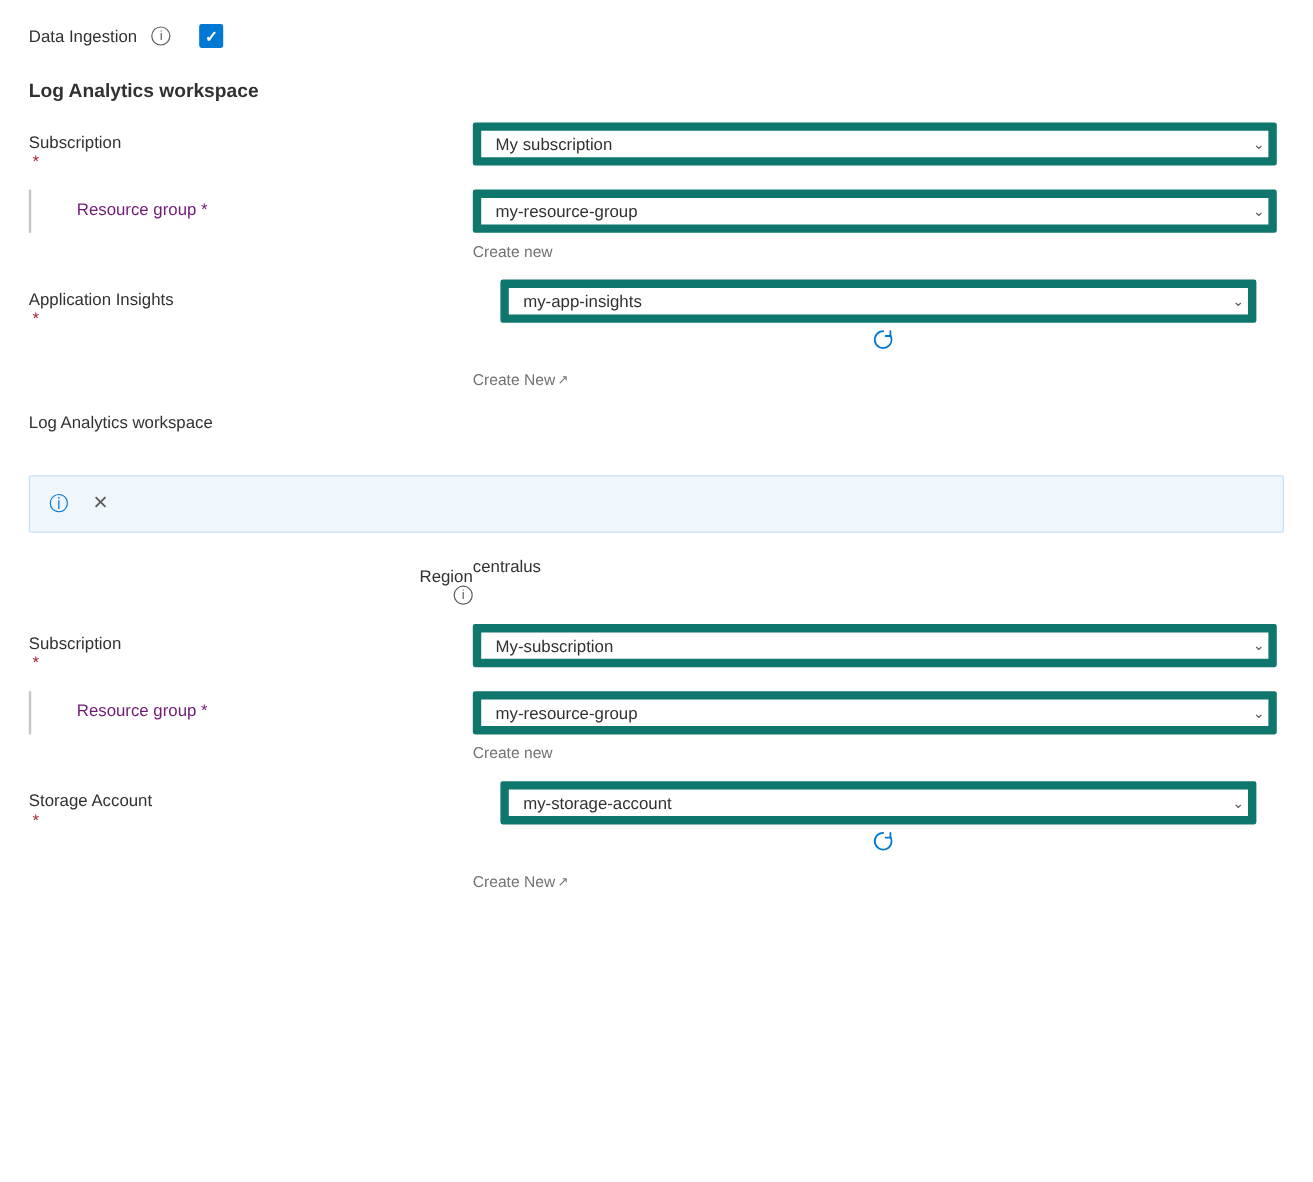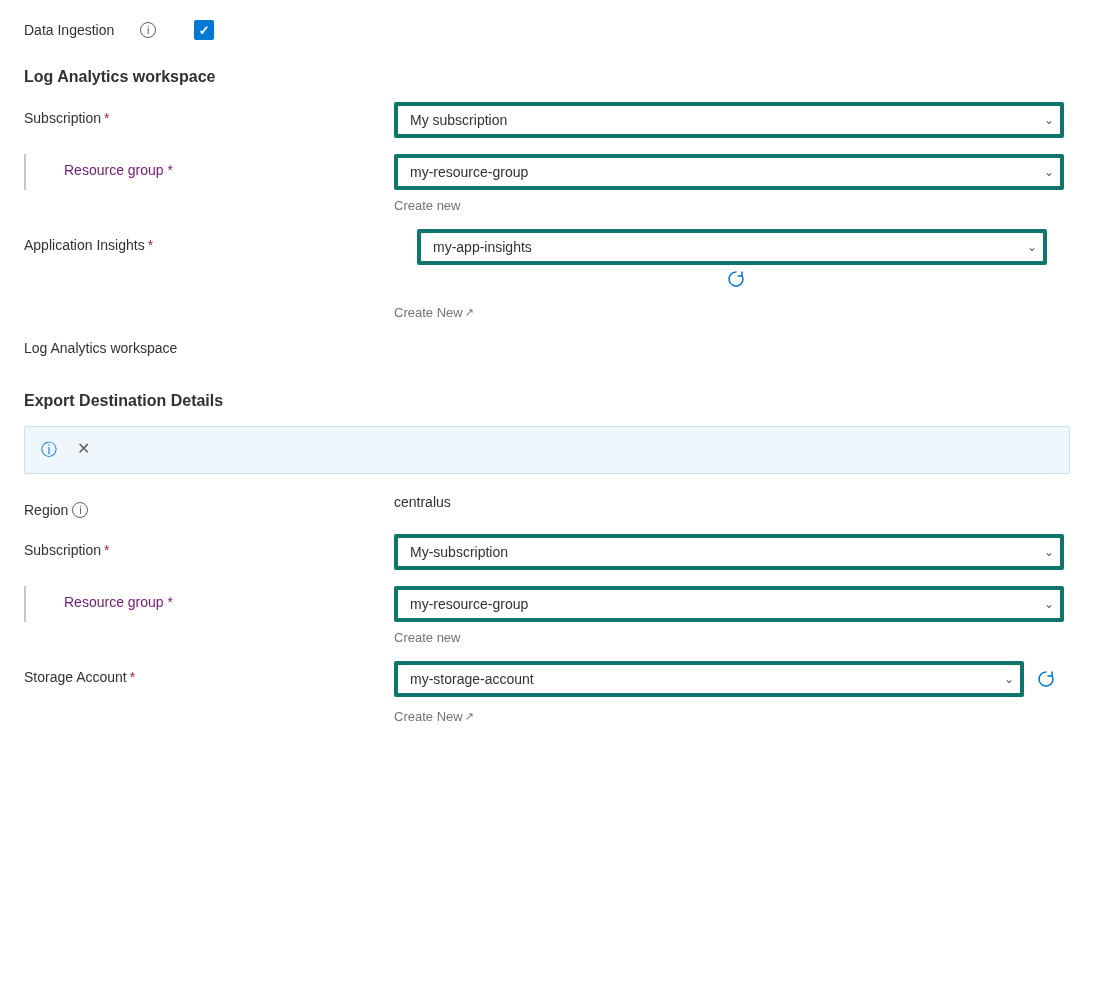--- a/index.html
+++ b/index.html
@@ -22,39 +22,40 @@
       margin-bottom: 16px;
     }
     .label-col {
       width: 370px;
       min-width: 370px;
       padding-top: 8px;
       font-size: 14px;
       color: #323130;
       display: flex;
       align-items: flex-start;
+      flex-direction: column;
     }
     .label-col .required {
       color: #a4262c;
       margin-left: 3px;
     }
     .input-col {
       flex: 1;
     }
     .select-wrapper {
       position: relative;
       display: inline-flex;
       align-items: center;
       width: 100%;
       max-width: 670px;
     }
     .select-wrapper select,
     .dropdown-box {
       width: 100%;
-      border: 4px solid #0f766e;
+      border: 7px solid #0f766e;
       border-radius: 2px;
       padding: 6px 36px 6px 12px;
       font-size: 14px;
       color: #323130;
       background: #fff;
       appearance: none;
       cursor: pointer;
       height: 36px;
     }
     .dropdown-box {
@@ -100,21 +101,20 @@
     }
     .static-value {
       padding-top: 8px;
       color: #323130;
       font-size: 14px;
     }
     .header-row {
       display: flex;
       align-items: center;
       margin-bottom: 20px;
-      gap: 14px;
     }
     .header-label {
       font-size: 14px;
       color: #323130;
       margin-right: 8px;
     }
     .info-icon {
       display: inline-flex;
       align-items: center;
       justify-content: center;
@@ -285,21 +285,20 @@
   </div>
 
   <div class="row" style="margin-top:4px;">
     <div class="label-col">
       <span>Log Analytics workspace</span>
     </div>
   </div>
 </div>
 
 <div class="section-gap" style="margin-top:36px;">
-  <div class="section-title">Export Destination Details</div>
 
   <div class="info-banner">
     <span class="info-banner-icon">ⓘ</span>
     <button class="info-banner-close" title="Close">✕</button>
   </div>
 
   <div class="row">
     <div class="label-col label-with-info">
       <span>Region</span>
       <span class="info-icon" title="More information">i</span>
@@ -341,21 +340,21 @@
         <a class="create-new-link">Create new</a>
       </div>
     </div>
   </div>
 
   <div class="row" style="margin-top:8px;">
     <div class="label-col">
       <span>Storage Account</span>
       <span class="required">*</span>
     </div>
-    <div class="input-col" style="display:flex;align-items:center;">
+    <div class="input-col" style="display:flex;align-items:center;flex-direction:column;">
       <div class="select-wrapper" style="max-width:630px;">
         <div class="dropdown-box">
           <span>my-storage-account</span>
         </div>
         <span class="chevron-icon">⌄</span>
       </div>
       <button class="refresh-btn" title="Refresh">
         <svg class="refresh-icon" viewBox="0 0 20 20" fill="none" xmlns="http://www.w3.org/2000/svg">
           <path d="M10 3a7 7 0 1 0 6.32 4" stroke="#0078d4" stroke-width="1.5" stroke-linecap="round" fill="none"></path>
           <path d="M16 3v4h-4" stroke="#0078d4" stroke-width="1.5" stroke-linecap="round" stroke-linejoin="round" fill="none"></path>

